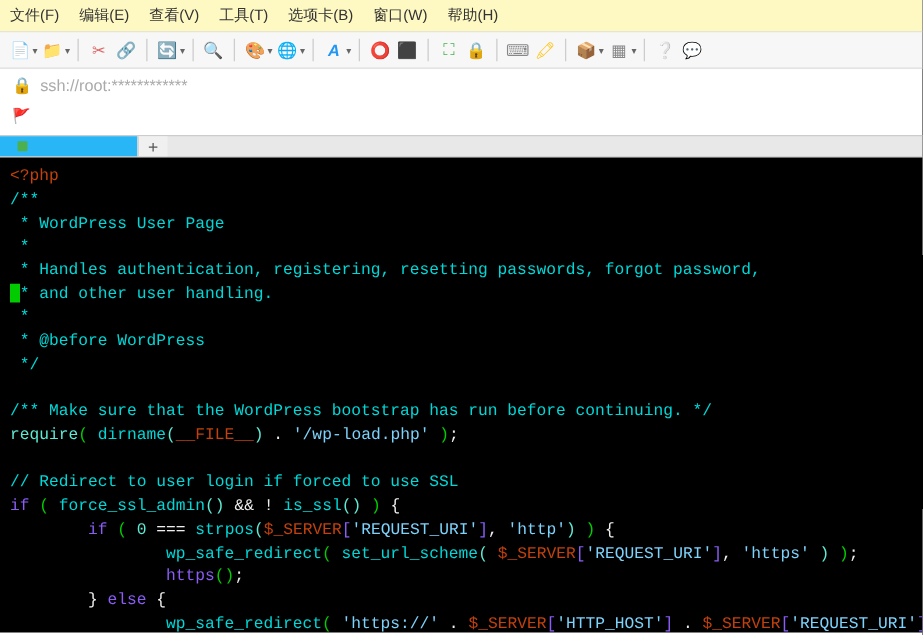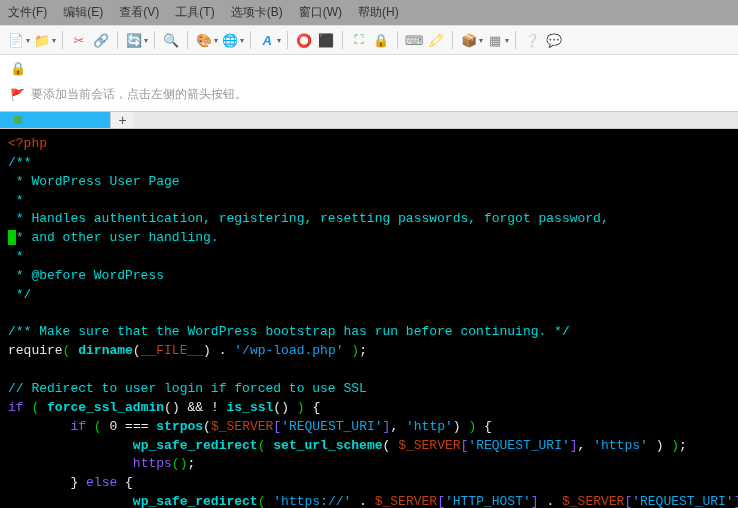--- a/index.html
+++ b/index.html
@@ -1,36 +1,36 @@
 <!DOCTYPE html>
 <html><head>
 <meta charset="utf-8">
 <style>
 *{margin:0;padding:0;box-sizing:border-box}
 body{font-family:"Microsoft YaHei",Arial,sans-serif;font-size:12px;background:#fff;width:738px;height:508px;overflow:hidden}
-.menubar{display:flex;padding:4px 8px;gap:16px;border-bottom:1px solid #ddd;background:#a3a3a3}
+.menubar{display:flex;padding:4px 8px;gap:16px;border-bottom:1px solid #ddd;background:#fef9c3}
 .menubar span{color:#333;cursor:default}
 .toolbar{display:flex;align-items:center;padding:4px 6px;gap:2px;border-bottom:1px solid #ddd;background:#f7f7f7}
 .tb-btn{width:20px;height:20px;display:inline-flex;align-items:center;justify-content:center;font-size:13px;cursor:pointer}
 .tb-sep{width:1px;height:18px;background:#ccc;margin:0 4px}
 .dd{font-size:8px;color:#666;margin-left:-2px}
 .pathbar{padding:6px 10px;display:flex;align-items:center;gap:6px;color:#aaa;font-size:13px}
 .tipbar{padding:4px 10px 8px 10px;display:flex;align-items:center;gap:6px;color:#999;font-size:12px}
 .tabbar{display:flex;background:#e8e8e8;border-top:1px solid #ccc;border-bottom:1px solid #ccc}
 .tab{padding:4px 14px;background:#29b6f6;color:#fff;font-size:12px;display:flex;align-items:center;gap:6px;min-width:110px}
 .tab-status{width:8px;height:8px;background:#4caf50;border-radius:1px}
 .tab-add{width:24px;display:flex;align-items:center;justify-content:center;background:#f0f0f0;border-left:1px solid #ccc;cursor:pointer;font-size:14px;color:#555}
 .terminal{background:#000;color:#ccc;font-family:"Consolas","Courier New",monospace;font-size:13px;line-height:1.45;padding:6px 8px;height:380px;white-space:pre;overflow:hidden}
 .c-pink{color:#c2410c}
 .c-cyan{color:#00d7d7}
-.c-cyanb{color:#00d7d7;font-weight:bold}
-.c-red{color:#e5e5e5}
+.c-cyanb{color:#00d7d7;font-weight:normal}
+.c-red{color:#5eead4}
 .c-green{color:#00cc00}
 .c-yellow{color:#8b5cf6}
-.c-orange{color:#0ea5e9}
+.c-orange{color:#7dd3fc}
 .c-white{color:#eee}
 .cursor{background:#00cc00;color:#000}
 </style>
 </head>
 <body>
 
 <div class="menubar">
   <span>文件(F)</span>
   <span>编辑(E)</span>
   <span>查看(V)</span>
@@ -75,25 +75,25 @@
     <span class="dd">▾</span>
   <span class="tb-btn" style="color:#888">▦</span>
     <span class="dd">▾</span>
   <span class="tb-sep"></span>
   <span class="tb-btn" style="color:#2196f3">❔</span>
   <span class="tb-btn" style="color:#aaa">💬</span>
 </div>
 
 <div class="pathbar">
   <span style="color:#ffc107">🔒</span>
+  <span>ssh://root:************</span>
 </div>
 
 <div class="tipbar">
   <span style="color:#f44336">🚩</span>
-  <span>要添加当前会话，点击左侧的箭头按钮。</span>
 </div>
 
 <div class="tabbar">
   <div class="tab">
     <span class="tab-status"></span>
     <span>            </span>
   </div>
   <div class="tab-add">+</div>
 </div>
 

